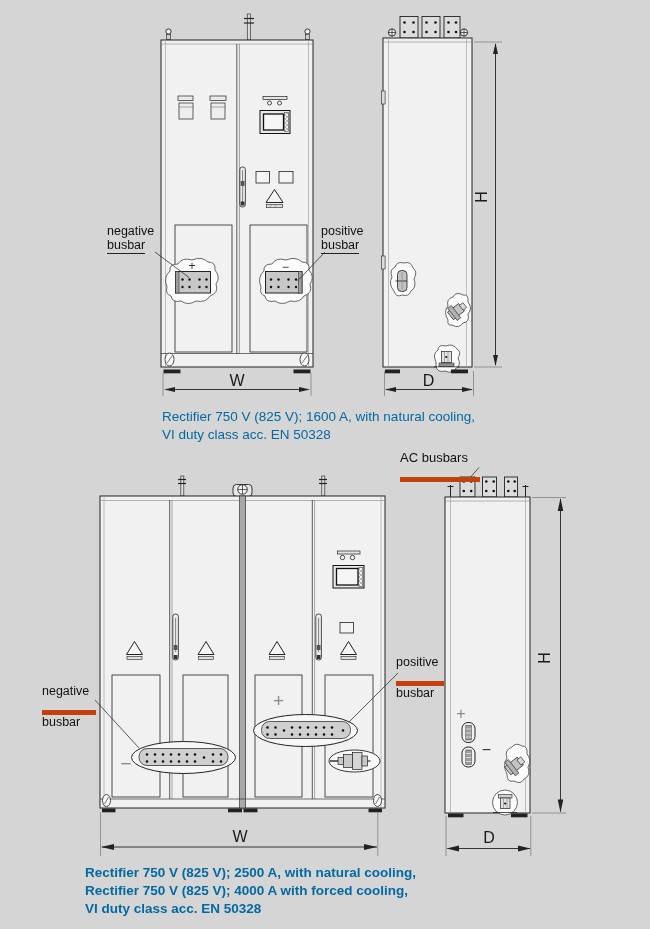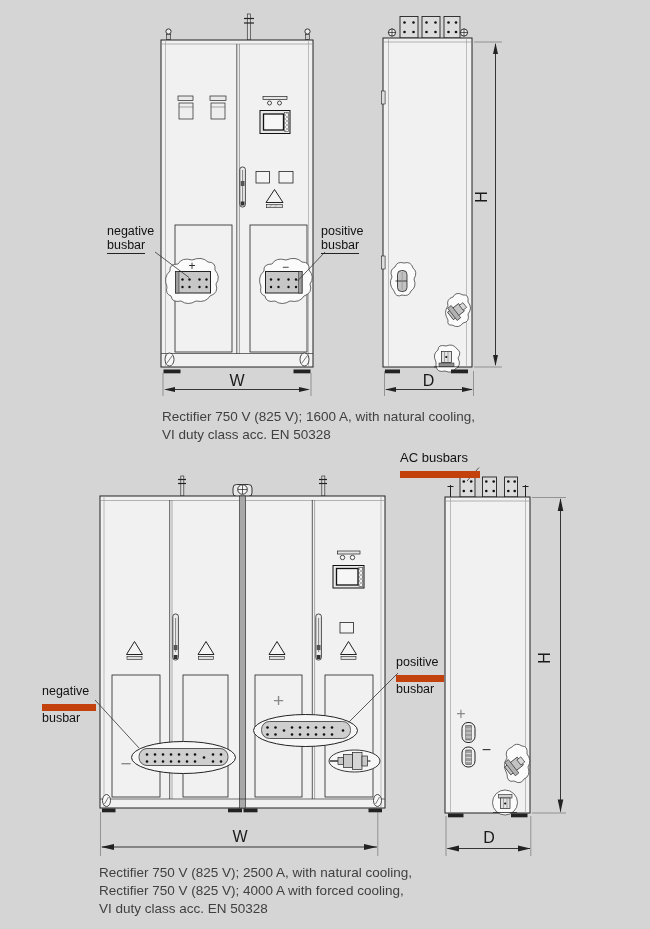--- a/index.html
+++ b/index.html
@@ -12,26 +12,26 @@
   }
   svg{position:absolute;left:0;top:0;}
   .callout{
     position:absolute;
     text-align:left;
     font-size:12.5px;
     line-height:14px;
     color:#111;
   }
   .callout .ul{border-bottom:1px solid #222;padding-bottom:1px;display:inline-block;}
-  .callout .ul-full{border-bottom:7px solid #c2410c;padding-bottom:6px;display:block;}
+  .callout .ul-full{border-bottom:5px solid #c2410c;padding-bottom:12px;display:block;}
   .caption{
     position:absolute;
     font-size:13.5px;
     line-height:18px;
-    color:#404040;
+    color:#0369a1;
     white-space:nowrap;
   }
   .dimtext{font-size:16px;fill:#1a1a1a;font-family:"Liberation Sans",sans-serif;}
   .signsmall{font-size:12px;fill:#2a2a2a;font-family:"Liberation Sans",sans-serif;}
   .signbig{font-size:19px;fill:#8a8a8a;font-family:"Liberation Sans",sans-serif;}
   .signmed{font-size:16px;fill:#8a8a8a;font-family:"Liberation Sans",sans-serif;}
   .signmeddark{font-size:16px;fill:#333;font-family:"Liberation Sans",sans-serif;}
 </style>
 </head>
 <body>
@@ -515,19 +515,19 @@
 <div class="callout" style="left:42px;top:684px;width:54px;">
   <span class="ul-full">negative</span>
   <span>busbar</span>
 </div>
 
 <div class="callout" style="left:396px;top:655px;width:48px;">
   <span class="ul-full">positive</span>
   <span>busbar</span>
 </div>
 
-<div class="caption" style="left:99px;top:864px;">
+<div class="caption" style="left:85px;top:864px;font-weight:bold;">
   <div>Rectifier 750 V (825 V); 2500 A, with natural cooling,</div>
   <div>Rectifier 750 V (825 V); 4000 A with forced cooling,</div>
   <div>VI duty class acc. EN 50328</div>
 </div>
 
 </div>
 
 </body></html>

